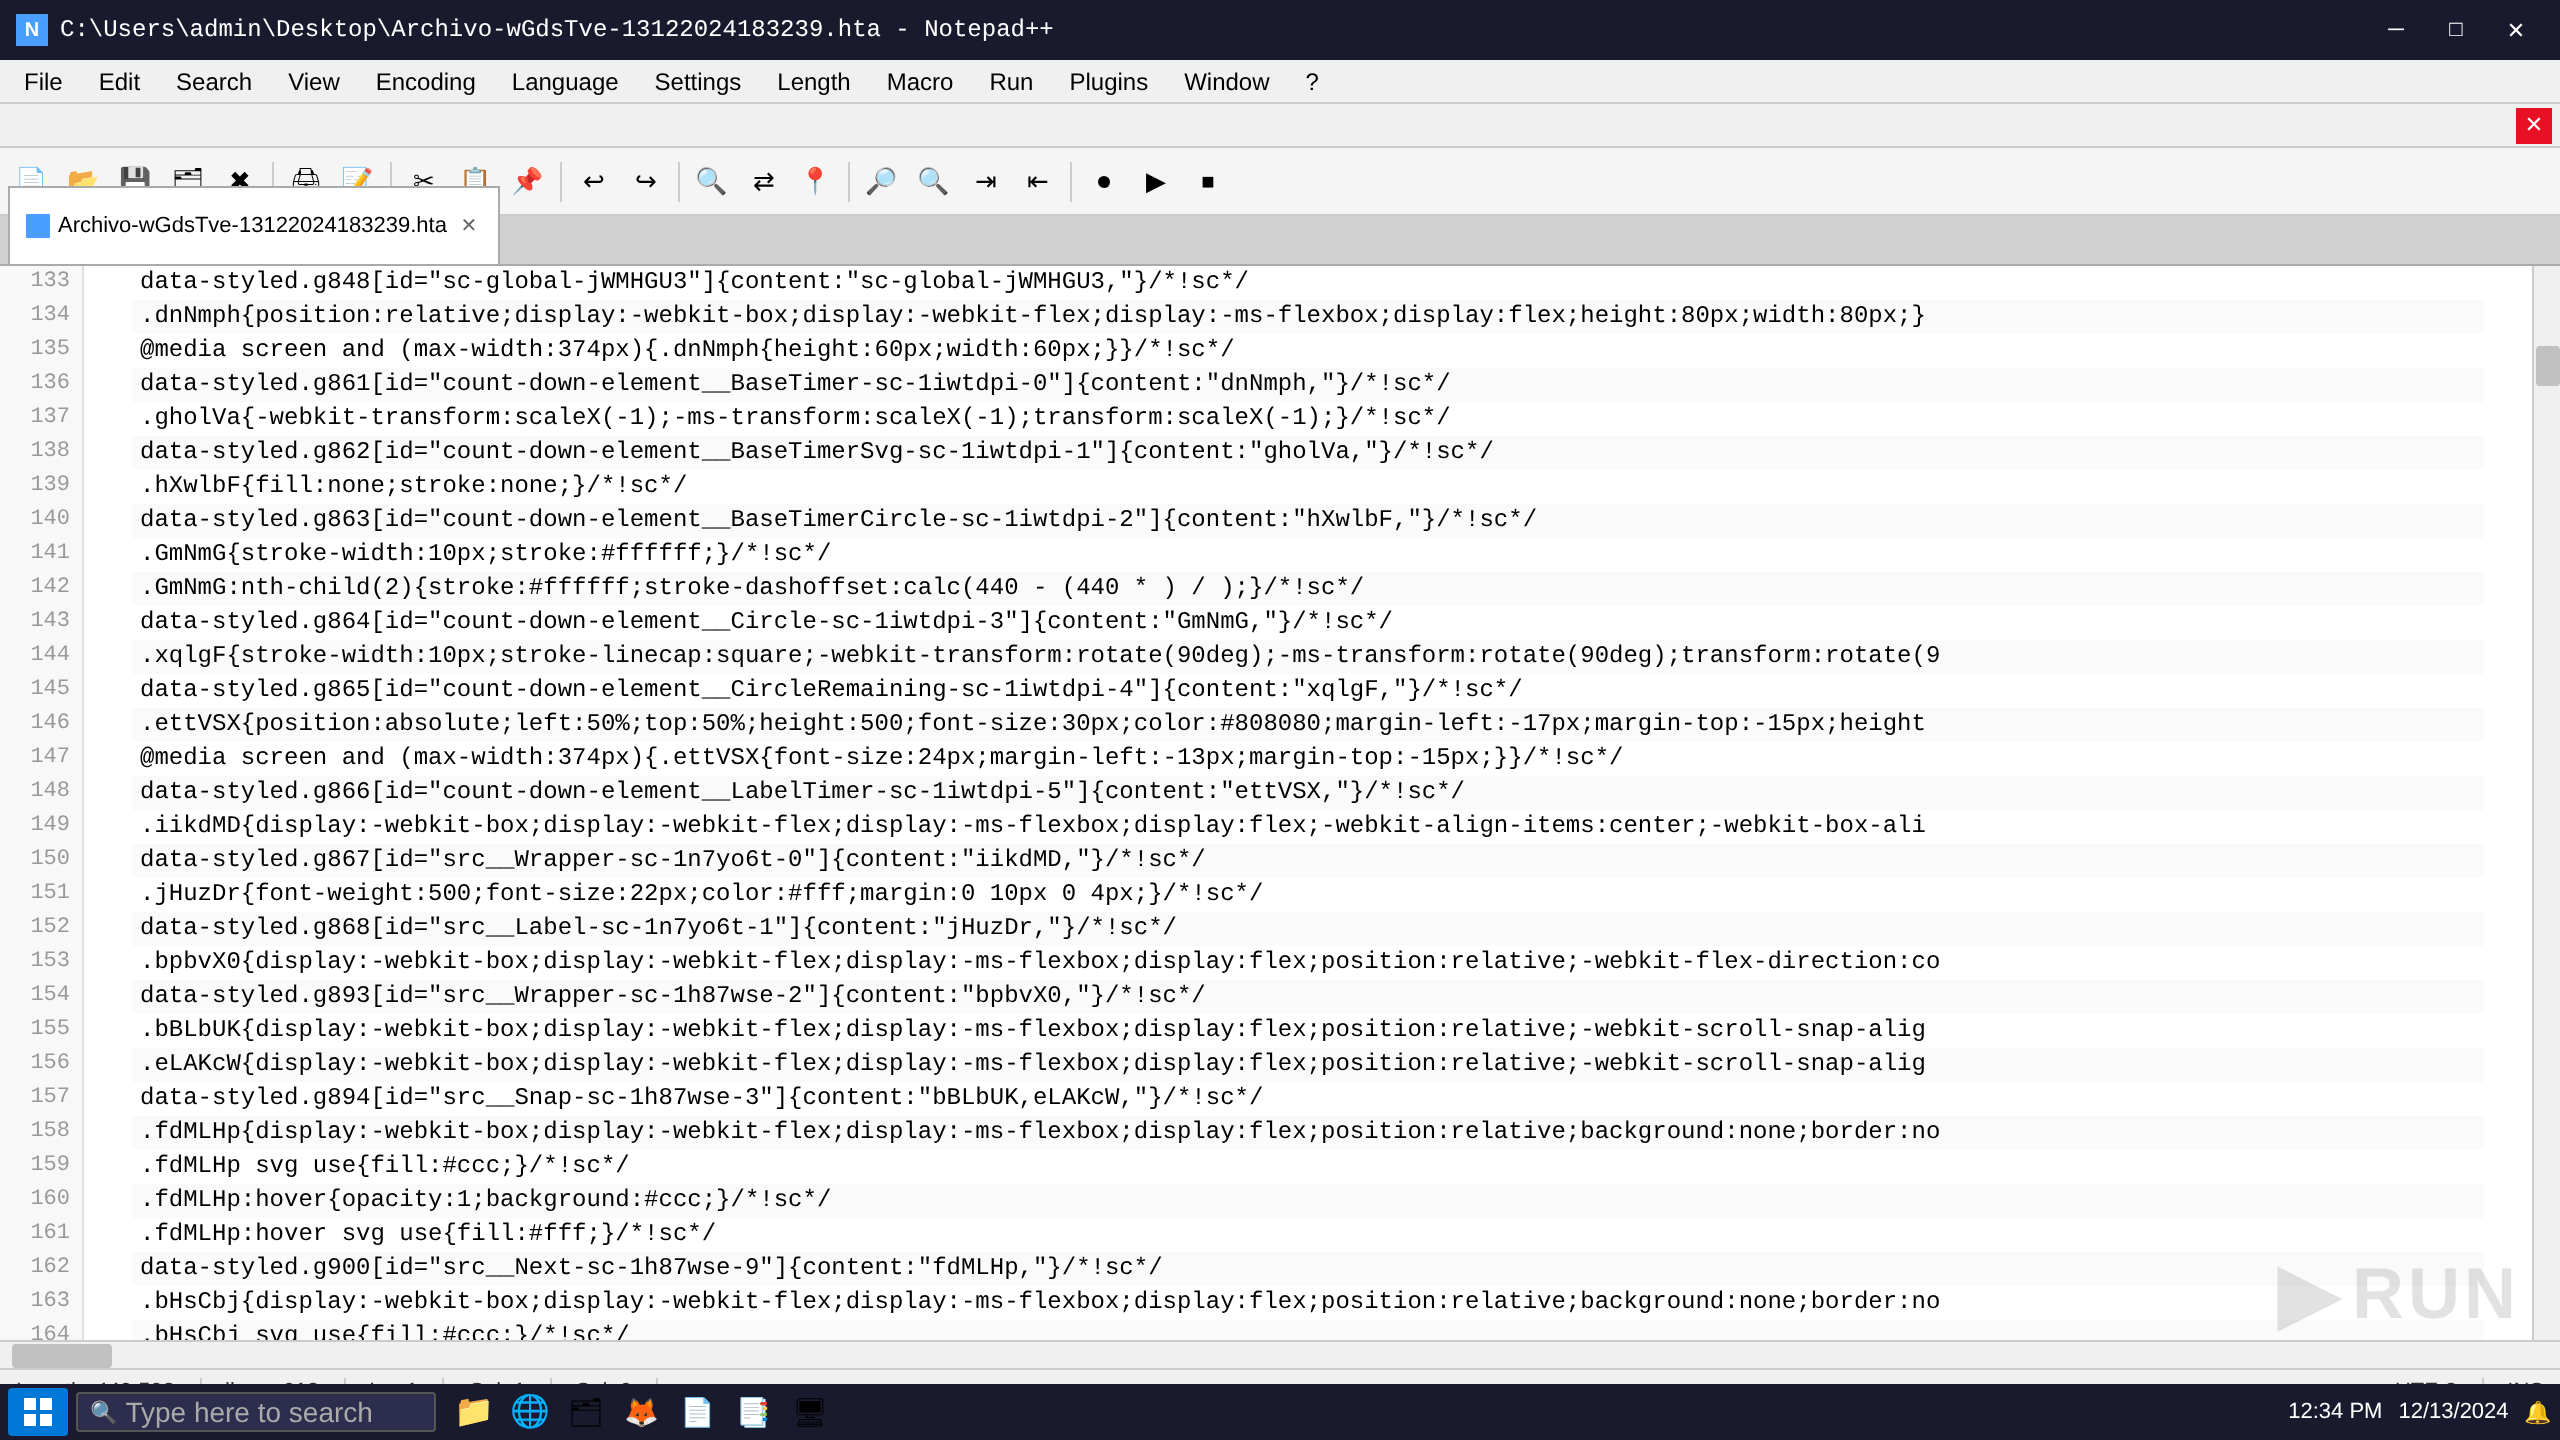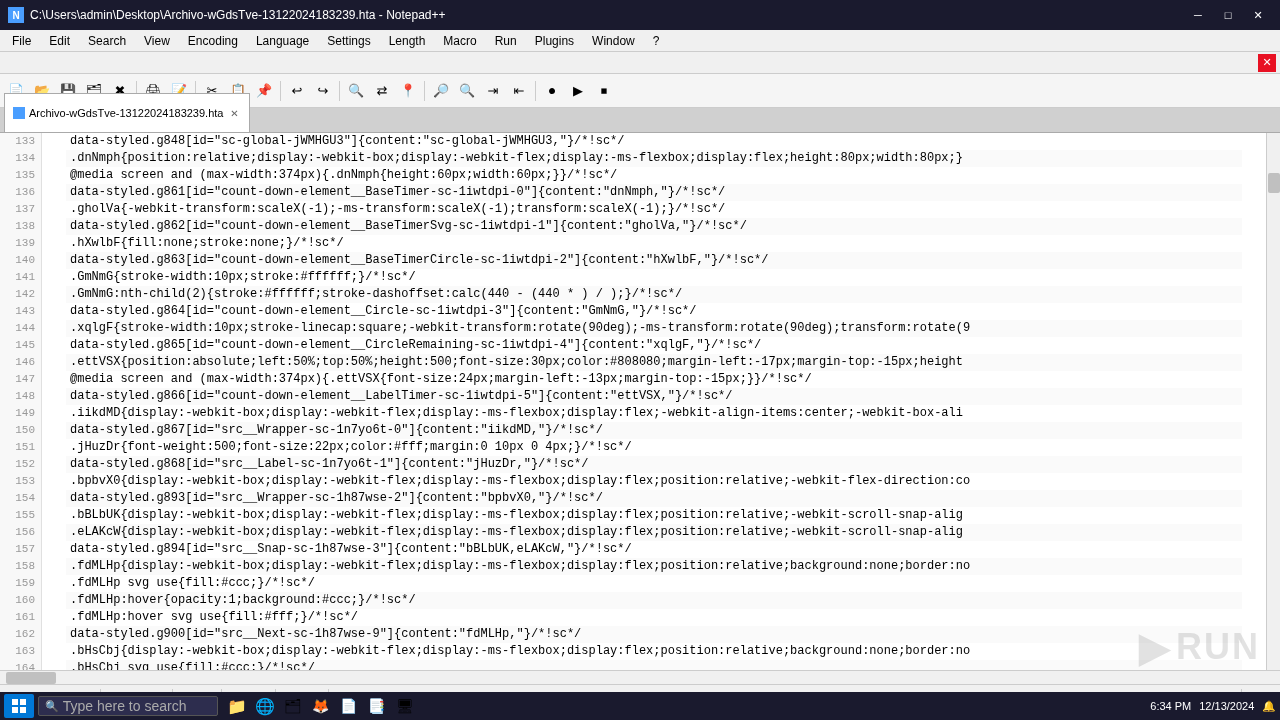--- a/index.html
+++ b/index.html
@@ -316,21 +316,21 @@
     }
   </style>
 </head>
 <body>
 
 <div class="title-bar">
   <div class="title-bar-left">
     <div class="title-bar-icon">
       <span style="font-size:10px;font-weight:bold;color:white;">N</span>
     </div>
-    <span style="font-size:12px;">C:\Users\admin\Desktop\Archivo-wGdsTve-13122024183239.hta - Notepad++</span>
+    <span style="font-size:12px;font-family:Liberation Mono, monospace;">C:\Users\admin\Desktop\Archivo-wGdsTve-13122024183239.hta - Notepad++</span>
   </div>
   <div class="title-bar-controls">
     <button class="title-btn">─</button>
     <button class="title-btn">□</button>
     <button class="title-btn close">✕</button>
   </div>
 </div>
 
 <div class="menu-bar">
   <span class="menu-item">File</span>
@@ -516,21 +516,21 @@
       <span style="font-size:14px; color:#cc0000;">📄</span>
     </div>
     <div class="taskbar-app">
       <span style="font-size:14px;">📑</span>
     </div>
     <div class="taskbar-app">
       <span style="font-size:14px;">🖥</span>
     </div>
   </div>
   <div class="taskbar-right">
-    <span style="color:white;">6:34 PM</span>
+    <span style="color:white;">12:34 PM</span>
     <span style="color:white;">12/13/2024</span>
     <span style="cursor:pointer;">🔔</span>
   </div>
 </div>
 
 <div class="run-watermark">
   <span>▶</span>
     <span style="font-size:36px;letter-spacing:2px;"> RUN</span>
 </div>
 

